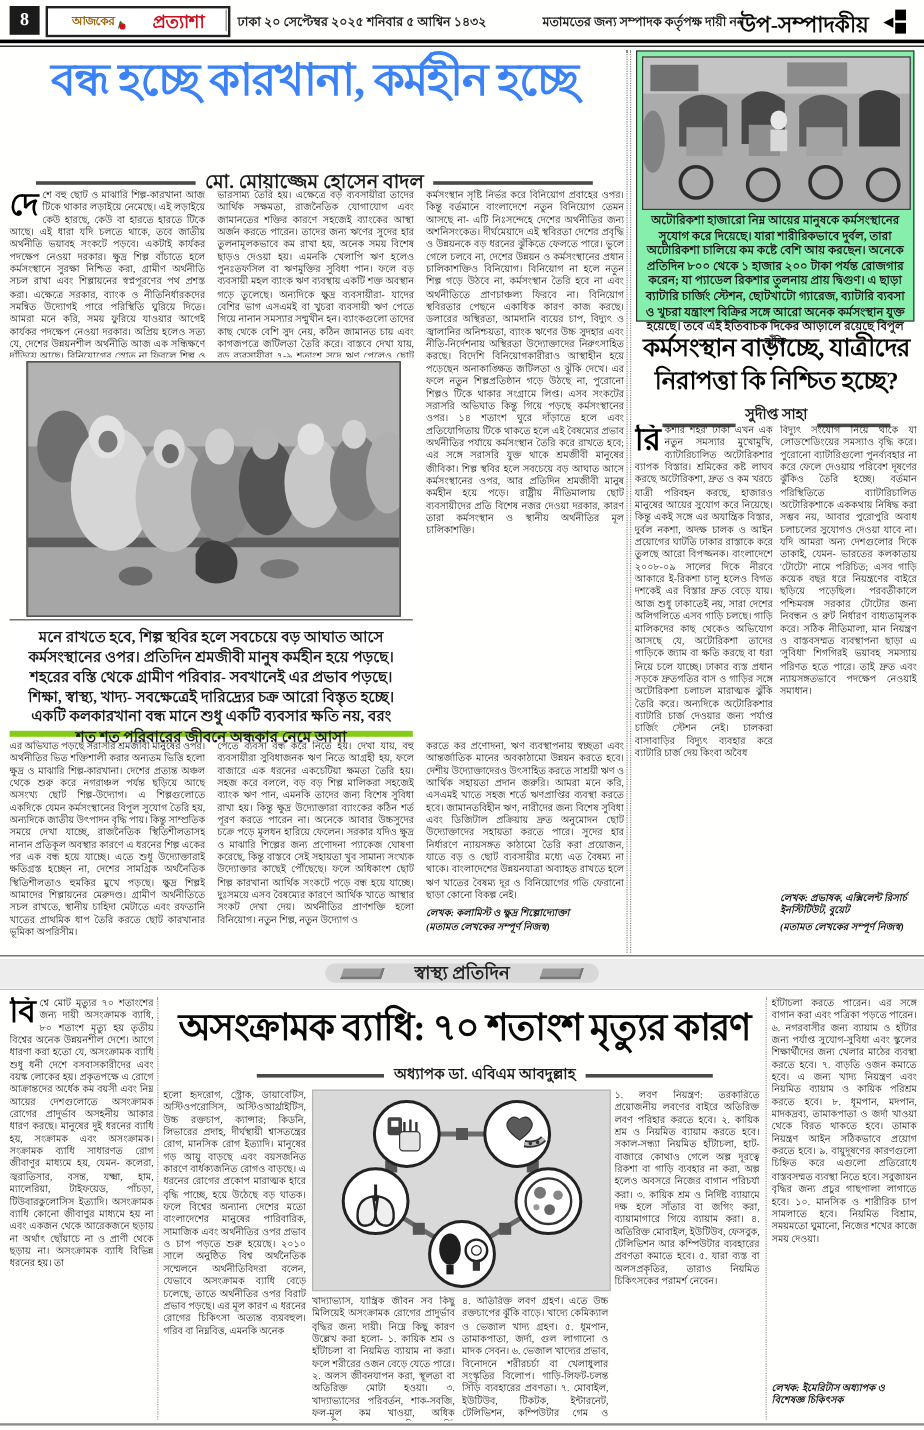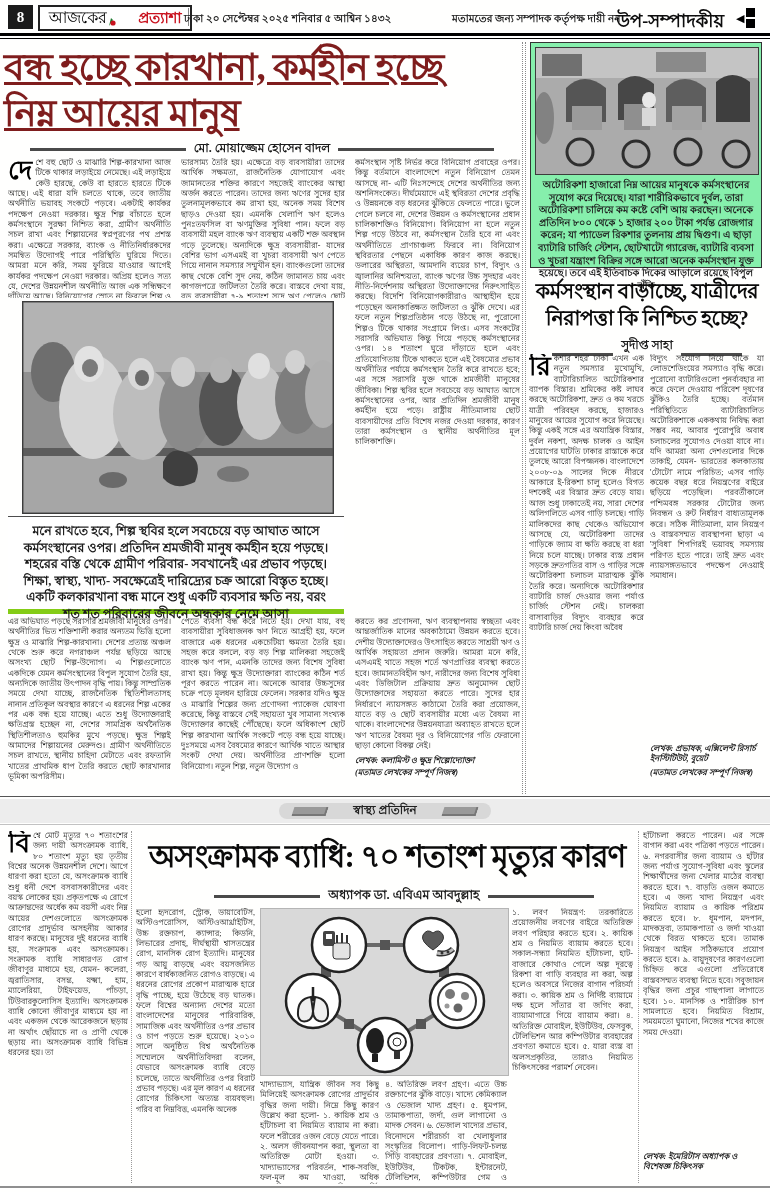--- a/index.html
+++ b/index.html
@@ -4,49 +4,49 @@
 <style>
   html,body{margin:0;padding:0;background:#f2f2f0;}
   .page{position:relative;width:770px;height:1192px;background:#fffffe;overflow:hidden;
         font-family:"Liberation Serif","DejaVu Serif",serif;color:#1c1c1c;}
   .abs{position:absolute;}
   
   .pagenum{background:#1b1b1b;color:#fff;font-weight:bold;font-size:15px;width:25px;height:24px;
            display:flex;align-items:center;justify-content:center;}
   .brandbox{border:2px solid #222;height:22px;display:flex;align-items:center;justify-content:center;
             gap:2px;padding:0 6px;background:#fff;}
-  .brand-a{font-weight:normal;font-size:16px;color:#000000;letter-spacing:-.5px;}
+  .brand-a{font-weight:bold;font-size:10px;color:#a16207;letter-spacing:-.5px;}
   .brand-b{font-weight:bold;font-size:15px;letter-spacing:-.5px;}
   .hmeta{font-size:10.5px;font-weight:600;color:#222;white-space:nowrap;}
   .sectitle{font-size:18px;font-weight:bold;color:#0d0d0d;white-space:nowrap;}
   .rule{background:#000;}
   
-  .mainhead{width:516px;text-align:left;font-weight:bold;font-size:37px;line-height:44px;
-            color:#7f1d1d;letter-spacing:-1px;white-space:nowrap;text-decoration:underline;}
+  .mainhead{width:516px;text-align:center;font-weight:bold;font-size:37px;line-height:44px;
+            color:#3b82f6;letter-spacing:-1px;white-space:nowrap;}
   .bylinewrap{display:flex;align-items:center;gap:8px;}
   .bylinewrap .bl{flex:1;height:3px;background:#4a4a4a;}
   .bylinewrap .bt{font-weight:bold;white-space:nowrap;}
   .bodycol{font-size:8px;line-height:10.35px;text-align:justify;overflow:hidden;color:#191919;}
   .dropcap{float:left;font-size:26px;line-height:24px;font-weight:bold;padding:1px 3px 0 0;color:#000;}
   .credit{font-size:8.2px;line-height:10px;font-style:italic;font-weight:bold;color:#111;}
   .capbox{border-top:1px solid #4d4d4d;border-bottom:5px solid #84cc16;
           font-weight:bold;text-align:center;background:#fff;}
   .photoframe{border:1px solid #3c3c3c;background:#9c9c9c;overflow:hidden;}
   .vdot{width:2px;border-left:1px dotted #8a8a8a;border-right:1px dotted #8a8a8a;}
   .vdot2{width:0;border-left:1px dotted #9a9a9a;}
   .sidehead{width:238px;text-align:center;font-weight:bold;font-size:20.5px;line-height:27px;
             color:#0a0a0a;letter-spacing:-.5px;white-space:nowrap;}
   .healthhead{width:502px;text-align:center;font-weight:bold;font-size:31px;line-height:38px;
               color:#0a0a0a;letter-spacing:-1px;white-space:nowrap;}
   .tagband{background:#ededed;display:flex;align-items:center;justify-content:center;}
   .tagpill{background:#d8d8d8;border-radius:8px;height:16px;display:flex;align-items:center;
            gap:26px;padding:0 14px;}
   .tagarrow{width:34px;height:9px;background:#9a9a9a;transform:skewX(-18deg);
             box-shadow:inset -2px -2px 0 #777;}
-  .tagtext{font-weight:bold;font-size:12px;color:#222;white-space:nowrap;}
+  .tagtext{font-weight:bold;font-size:15px;color:#222;white-space:nowrap;}
   .markrow{display:flex;align-items:center;gap:2px;}
   .markglyph{font-size:11px;color:#000;}
   .sq{width:9px;height:9px;background:#000;}
   .sqcol{display:flex;flex-direction:column;gap:2px;}
 </style>
 </head>
 <body>
 
 <div class="page">
 
@@ -55,38 +55,37 @@
     <span class="brand-a">আজকের</span>
     <span style="display:inline-block;width:8px;height:10px;">
       <svg width="8" height="10" viewBox="0 0 8 10">
           <path d="M1 9 L3 1 L5 3 Z" fill="#1a7a2e"></path>
           <circle cx="5" cy="6" r="2.6" fill="#c9131f"></circle>
         </svg>
     </span>
     <span class="brand-b" style="color:#c9131f;margin-left:20px;">প্রত্যাশা</span>
   </div>
   <div class="abs" style="left:188px;top:8px;height:18px;border-left:1px solid #888;"></div>
-  <div class="abs hmeta" style="left:184px;top:11px;">ঢাকা ২০ সেপ্টেম্বর ২০২৫ শনিবার ৫ আশ্বিন ১৪৩২</div>
+  <div class="abs hmeta" style="left:198px;top:11px;">ঢাকা ২০ সেপ্টেম্বর ২০২৫ শনিবার ৫ আশ্বিন ১৪৩২</div>
   <div class="abs hmeta" style="left:452px;top:11px;">মতামতের জন্য সম্পাদক কর্তৃপক্ষ দায়ী নন</div>
   <div class="abs sectitle" style="left:616px;top:7px;">উপ-সম্পাদকীয়</div>
   <div class="abs markrow" style="left:736px;top:8px;">
     <span class="markglyph">◀</span>
     <span class="sqcol">
         <span class="sq"></span>
         <span class="sq"></span>
       </span>
   </div>
   <div class="abs rule" style="left:0;top:33px;width:770px;height:3px;"></div>
   <div class="abs rule" style="left:0;top:38px;width:770px;height:1px;"></div>
 
   <div class="abs mainhead" style="left:4px;top:46px;">বন্ধ হচ্ছে কারখানা, কর্মহীন হচ্ছে</div>
-  <div class="abs mainhead" style="left:4px;top:92px;">নিম্ন আয়ের মানুষ</div>
   <div class="abs bylinewrap" style="left:30px;top:139px;width:464px;">
     <span class="bl"></span>
-    <span class="bt" style="font-size:12px;">মো. মোয়াজ্জেম হোসেন বাদল</span>
+    <span class="bt" style="font-size:16px;">মো. মোয়াজ্জেম হোসেন বাদল</span>
     <span class="bl"></span>
   </div>
 
   <div class="abs bodycol" style="left:8px;top:158px;width:163px;height:140px;">
     <span class="dropcap">দে</span><span>শে বহু ছোট ও মাঝারি শিল্প-কারখানা আজ টিকে থাকার লড়াইয়ে নেমেছে। এই লড়াইয়ে কেউ হারছে, কেউ বা হারতে হারতে টিকে আছে। এই ধারা যদি চলতে থাকে, তবে জাতীয় অর্থনীতি ভয়াবহ সংকটে পড়বে। একটাই কার্যকর পদক্ষেপ নেওয়া দরকার। ক্ষুদ্র শিল্প বাঁচাতে হলে কর্মসংস্থানে সুরক্ষা নিশ্চিত করা, গ্রামীণ অর্থনীতি সচল রাখা এবং শিল্পায়নের স্বপ্নপূরণের পথ প্রশস্ত করা। এক্ষেত্রে সরকার, ব্যাংক ও নীতিনির্ধারকদের সমন্বিত উদ্যোগই পারে পরিস্থিতি ঘুরিয়ে দিতে। আমরা মনে করি, সময় ফুরিয়ে যাওয়ার আগেই কার্যকর পদক্ষেপ নেওয়া দরকার। অপ্রিয় হলেও সত্য যে, দেশের উন্নয়নশীল অর্থনীতি আজ এক সন্ধিক্ষণে দাঁড়িয়ে আছে। বিনিয়োগের স্রোত না ফিরলে শিল্প ও কর্মসংস্থান দুই-ই ধাক্কার মুখে পড়বে।</span>
   </div>
   <div class="abs bodycol" style="left:181px;top:158px;width:164px;height:140px;">ভারসাম্য তৈরি হয়। এক্ষেত্রে বড় ব্যবসায়ীরা তাদের আর্থিক সক্ষমতা, রাজনৈতিক যোগাযোগ এবং জামানতের শক্তির কারণে সহজেই ব্যাংকের আস্থা অর্জন করতে পারেন। তাদের জন্য ঋণের সুদের হার তুলনামূলকভাবে কম রাখা হয়, অনেক সময় বিশেষ ছাড়ও দেওয়া হয়। এমনকি খেলাপি ঋণ হলেও পুনঃতফসিল বা ঋণমুক্তির সুবিধা পান। ফলে বড় ব্যবসায়ী মহল ব্যাংক ঋণ ব্যবস্থায় একটি শক্ত অবস্থান গড়ে তুলেছে। অন্যদিকে ক্ষুদ্র ব্যবসায়ীরা- যাদের বেশির ভাগ এসএমই বা খুচরা ব্যবসায়ী ঋণ পেতে গিয়ে নানান সমস্যার সম্মুখীন হন। ব্যাংকগুলো তাদের কাছ থেকে বেশি সুদ নেয়, কঠিন জামানত চায় এবং কাগজপত্রে জটিলতা তৈরি করে। বাস্তবে দেখা যায়, বড় ব্যবসায়ীরা ৭-৯ শতাংশ সুদে ঋণ পেলেও ছোট ব্যবসায়ীদের অনেক সময় ১২-১৪ শতাংশ সুদ দিতে হয়।</div>
   <div class="abs bodycol" style="left:355px;top:158px;width:165px;height:450px;">কর্মসংস্থান সৃষ্টি নির্ভর করে বিনিয়োগ প্রবাহের ওপর। কিন্তু বর্তমানে বাংলাদেশে নতুন বিনিয়োগ তেমন আসছে না- এটি নিঃসন্দেহে দেশের অর্থনীতির জন্য অশনিসংকেত। দীর্ঘমেয়াদে এই স্থবিরতা দেশের প্রবৃদ্ধি ও উন্নয়নকে বড় ধরনের ঝুঁকিতে ফেলতে পারে। ভুলে গেলে চলবে না, দেশের উন্নয়ন ও কর্মসংস্থানের প্রধান চালিকাশক্তিও বিনিয়োগ। বিনিয়োগ না হলে নতুন শিল্প গড়ে উঠবে না, কর্মসংস্থান তৈরি হবে না এবং অর্থনীতিতে প্রাণচাঞ্চল্য ফিরবে না। বিনিয়োগ স্থবিরতার পেছনে একাধিক কারণ কাজ করছে। ডলারের অস্থিরতা, আমদানি ব্যয়ের চাপ, বিদ্যুৎ ও জ্বালানির অনিশ্চয়তা, ব্যাংক ঋণের উচ্চ সুদহার এবং নীতি-নির্দেশনায় অস্থিরতা উদ্যোক্তাদের নিরুৎসাহিত করছে। বিদেশি বিনিয়োগকারীরাও আস্থাহীন হয়ে পড়েছেন অনাকাঙ্ক্ষিত জটিলতা ও ঝুঁকি দেখে। এর ফলে নতুন শিল্পপ্রতিষ্ঠান গড়ে উঠছে না, পুরোনো শিল্পও টিকে থাকার সংগ্রামে লিপ্ত। এসব সংকটের সরাসরি অভিঘাত কিন্তু গিয়ে পড়ছে কর্মসংস্থানের ওপর। ১৪ শতাংশ ঘুরে দাঁড়াতে হলে এবং প্রতিযোগিতায় টিকে থাকতে হলে এই বৈষম্যের প্রভাব অর্থনীতির পর্যায়ে কর্মসংস্থান তৈরি করে রাখতে হবে; এর সঙ্গে সরাসরি যুক্ত থাকে শ্রমজীবী মানুষের জীবিকা। শিল্প স্থবির হলে সবচেয়ে বড় আঘাত আসে কর্মসংস্থানের ওপর, আর প্রতিদিন শ্রমজীবী মানুষ কর্মহীন হয়ে পড়ে। রাষ্ট্রীয় নীতিমালায় ছোট ব্যবসায়ীদের প্রতি বিশেষ নজর দেওয়া দরকার, কারণ তারা কর্মসংস্থান ও স্থানীয় অর্থনীতির মূল চালিকাশক্তি।</div>
 
   <div class="abs photoframe" style="left:22px;top:301px;width:310px;height:211px;">

